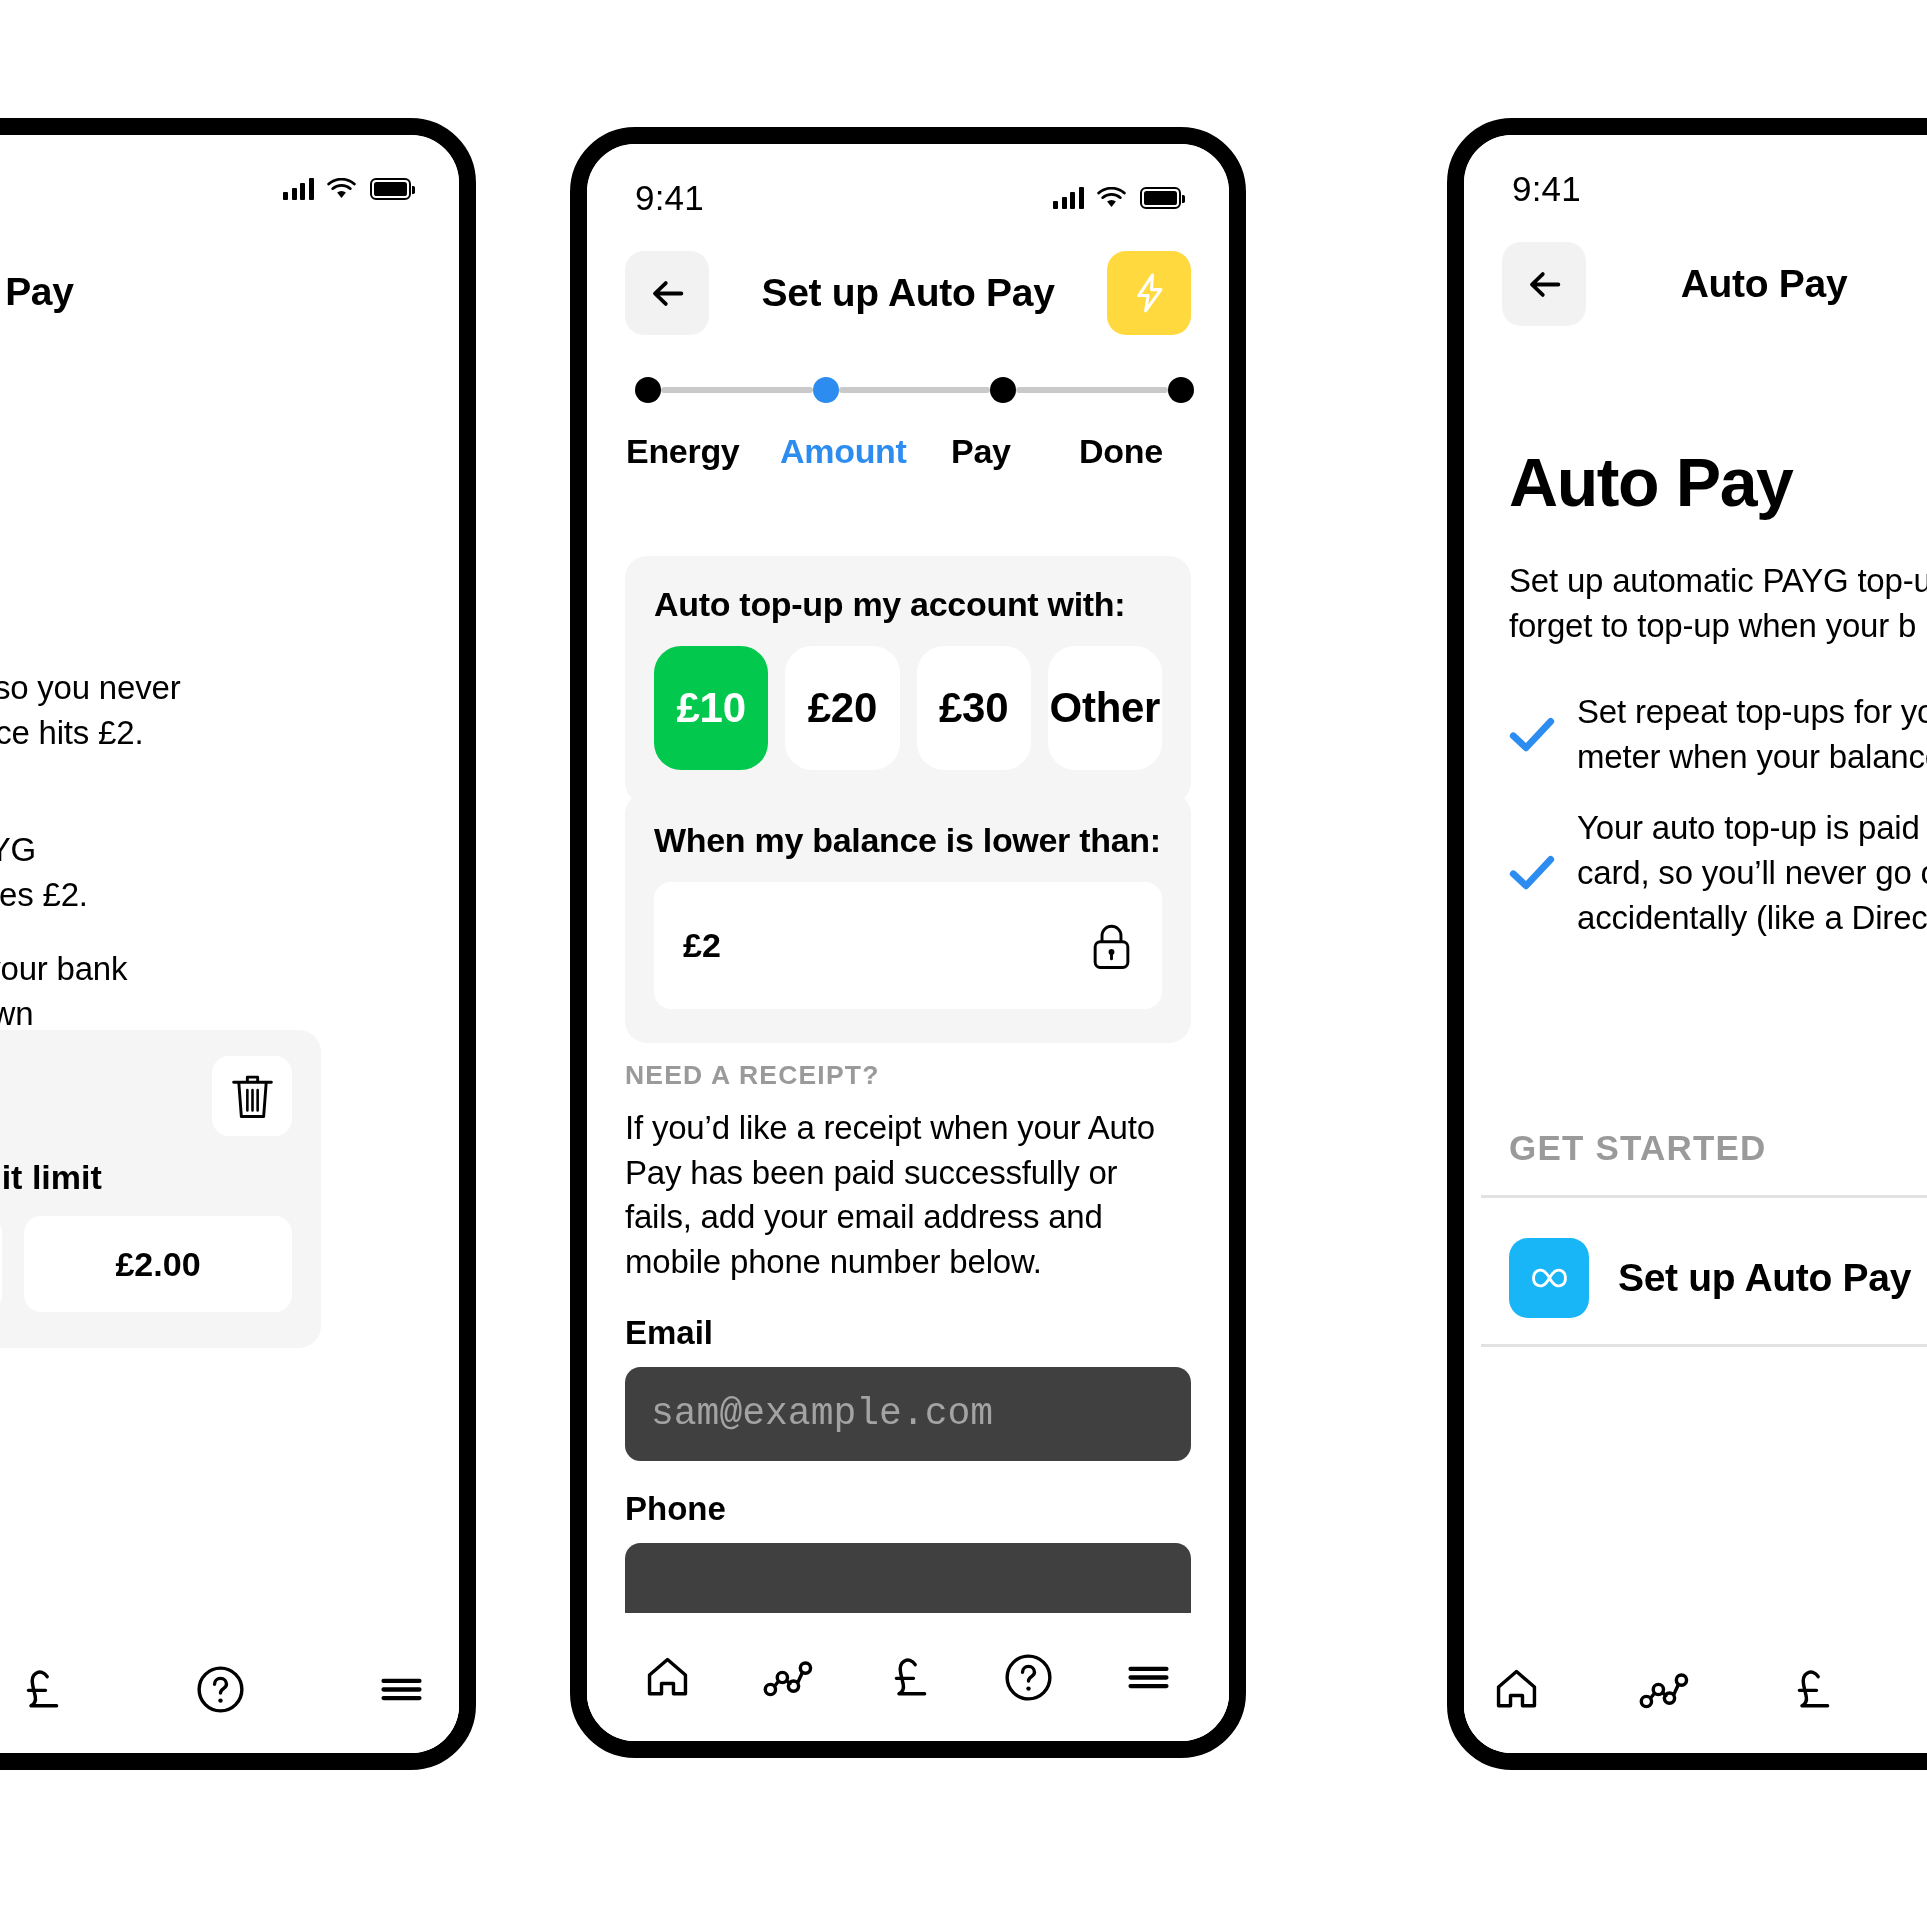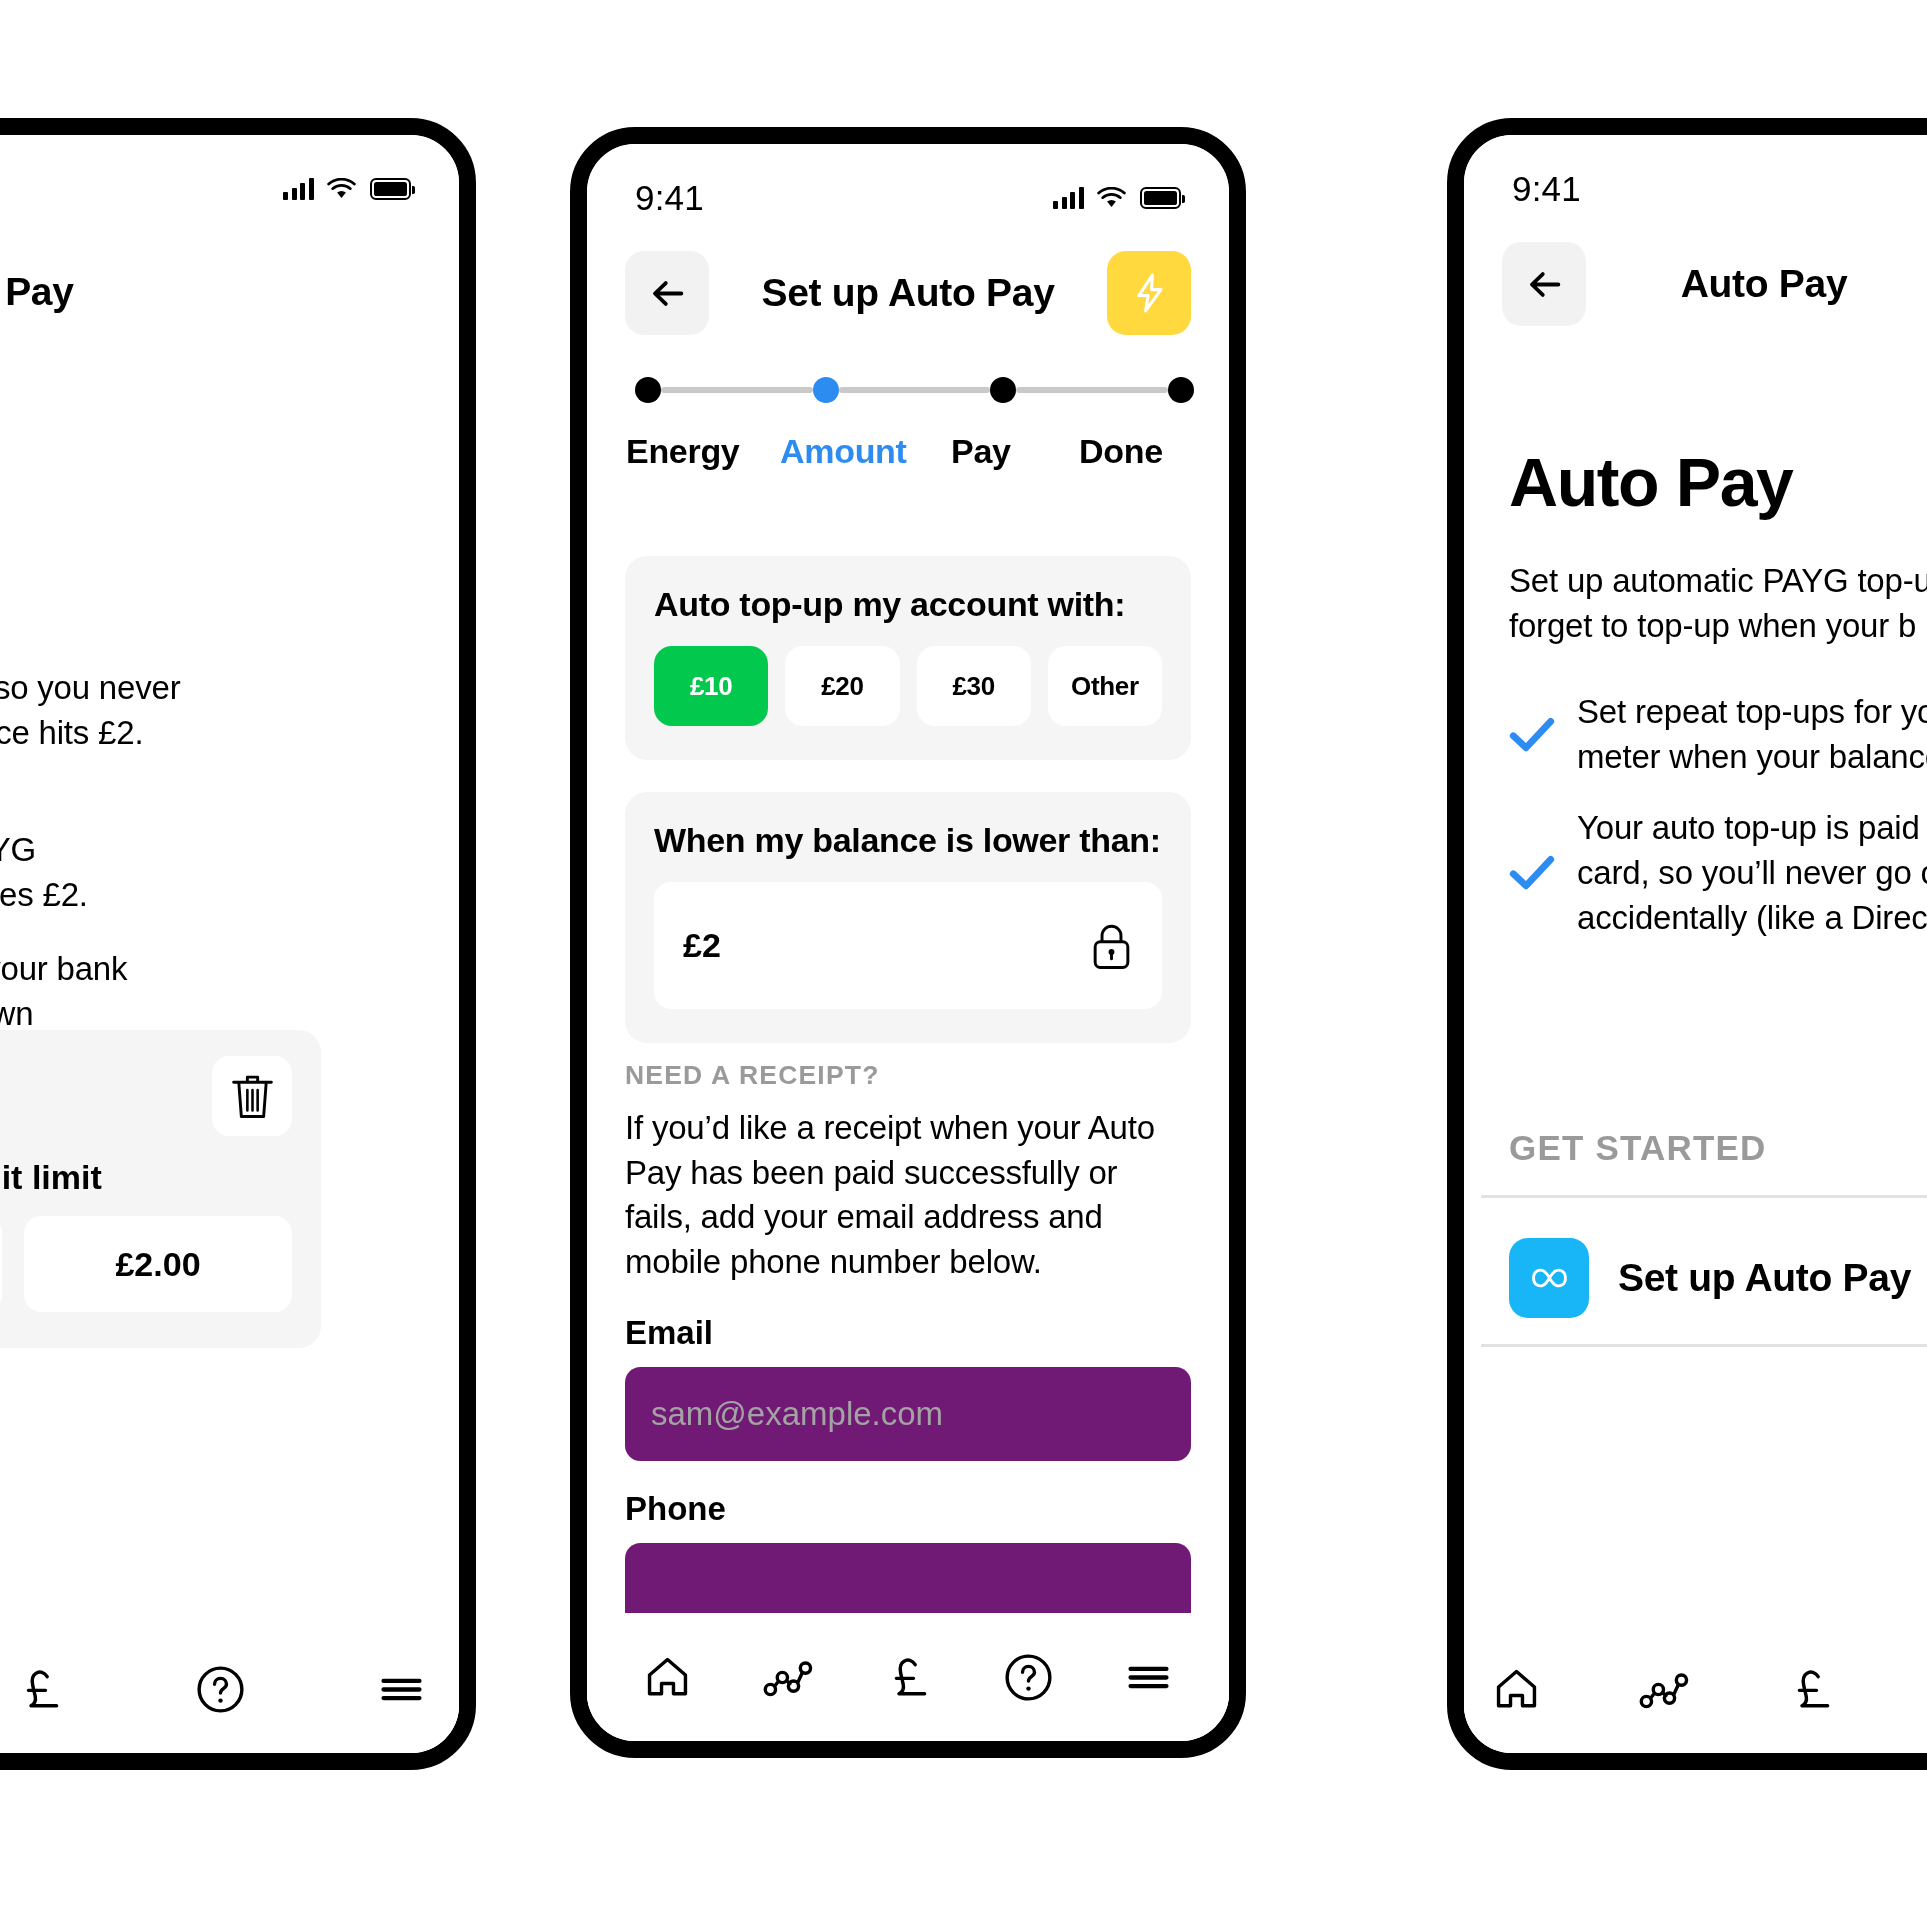--- a/index.html
+++ b/index.html
@@ -92,46 +92,46 @@
   .card{
     position:absolute; left:38px; right:38px;
     background:#f5f5f5; border-radius:22px; padding:29px 29px 34px 29px;
   }
   .card-title{
     font-size:34px; font-weight:700; color:#000; letter-spacing:-0.3px;
     margin-bottom:22px;
   }
   .amount-row{ display:flex; gap:17px; }
   .amt{
-    flex:1; height:80px; border-radius:18px; background:#ffffff;
+    flex:1; height:124px; border-radius:27px; background:#ffffff;
     display:flex; align-items:center; justify-content:center;
-    font-size:26px; font-weight:700; color:#000; letter-spacing:-0.3px;
+    font-size:42px; font-weight:700; color:#000; letter-spacing:-0.3px;
   }
   .amt.sel{ background:#02C94E; color:#ffffff; }
 
   .field{
     height:127px; background:#fff; border-radius:17px;
     display:flex; align-items:center; justify-content:space-between;
     padding:0 29px;
     font-size:34px; font-weight:700; color:#000;
   }
   .field svg{ width:43px; height:50px; }
 
   
   .receipt{ position:absolute; left:38px; right:38px; }
   .eyebrow{
     font-size:26.5px; font-weight:700; color:#9a9a9a; letter-spacing:1.2px;
     margin-bottom:15.4px;
   }
   .para{ font-size:33px; line-height:1.35; color:#000; letter-spacing:-0.2px; }
   .flabel{ font-size:33px; font-weight:700; color:#000; margin-top:29px; margin-bottom:15.4px; }
   .input{
-    height:94px; background:#701a75; border-radius:15.4px;
+    height:94px; background:#404040; border-radius:15.4px;
     display:flex; align-items:center; padding:0 26px;
-    font-size:33px; color:#a3a3a3;
+    font-size:38px; color:#a3a3a3;font-family:Liberation Mono, monospace;
   }
 
   
   .tabbar{
     position:absolute; left:0; right:0; bottom:0; height:128px;
     display:flex; align-items:center; justify-content:space-around;
     background:#fff; padding:0 20.5px;
   }
   .tabbar.l4{ justify-content:flex-start; gap:94px; padding-left:26px; }
   .tab{ display:flex; align-items:center; justify-content:center; }

